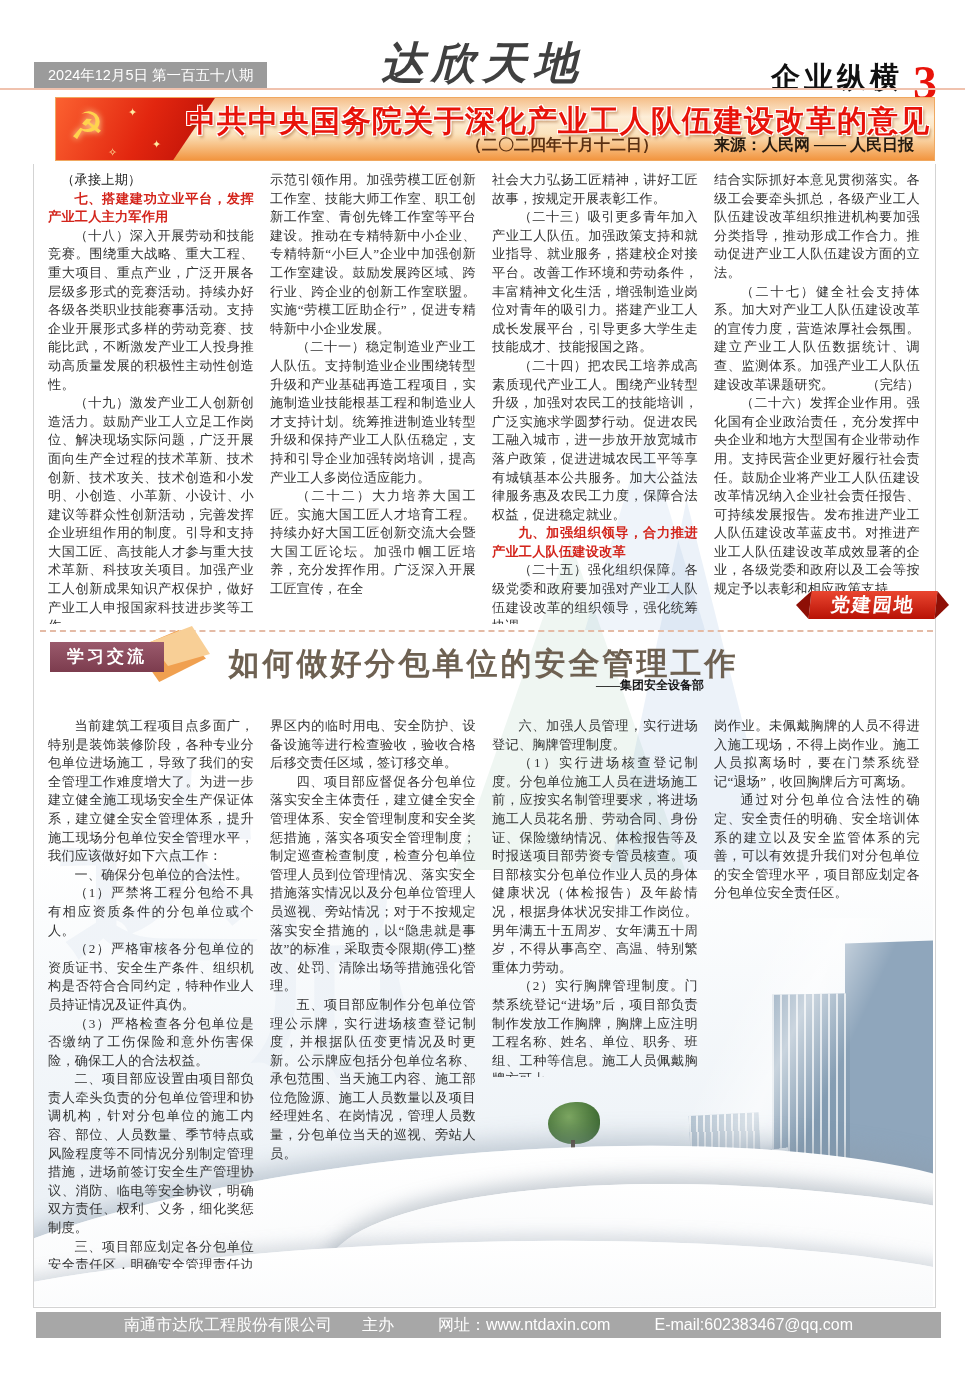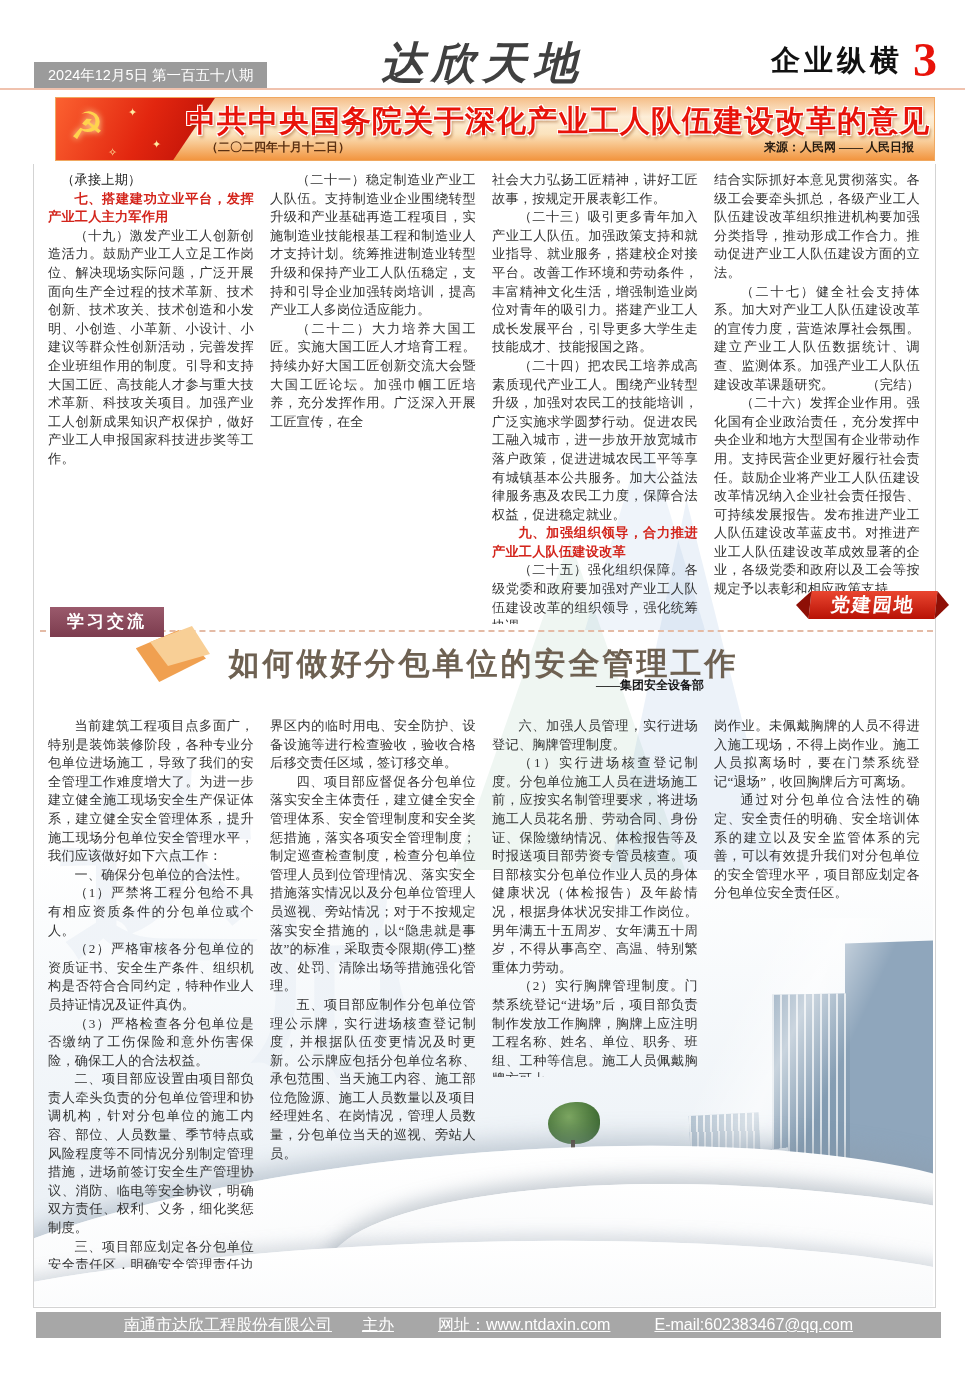--- a/index.html
+++ b/index.html
@@ -5,39 +5,39 @@
   html,body{margin:0;padding:0;}
   body{width:965px;height:1393px;position:relative;background:#fff;overflow:hidden;
        font-family:"Liberation Serif","DejaVu Serif",serif;}
   .abs{position:absolute;}
 
   
   .date-box{left:34px;top:62px;height:26px;line-height:26px;padding:0 14px;background:#9b9b9b;
             color:#fff;font-size:14.5px;font-family:"Liberation Sans","DejaVu Sans",sans-serif;}
   .masthead{left:0;right:0;top:34px;text-align:center;font-size:44px;font-weight:bold;font-style:italic;
             color:#404040;letter-spacing:7px;}
-  .section-box{right:28px;top:40px;display:flex;align-items:center;}
+  .section-box{right:28px;top:63px;display:flex;align-items:flex-start;}
   .section-title{font-size:29px;font-weight:bold;color:#111;letter-spacing:4px;line-height:1;}
   .page-number{font-size:48px;font-weight:bold;color:#e8130a;line-height:.85;margin-left:10px;}
   .header-rule{left:0;top:88px;width:965px;height:2px;background:#f0c2ae;}
 
   
   .banner{left:55px;top:97px;width:878px;height:62px;border:1px solid #f0a860;overflow:hidden;
           background:linear-gradient(180deg,#f5bf8a 0%,#fdeed8 30%,#fbe3bd 58%,#f2953f 100%);}
   .flag{left:-12px;top:-6px;width:175px;height:78px;
         background:linear-gradient(115deg,#ff6a35 0%,#e2260f 55%,#b40b05 100%);
         clip-path:polygon(0 0,100% 0,70% 100%,0 100%);}
   .emblem{left:14px;top:6px;font-size:38px;color:#ffd34d;text-shadow:0 0 6px #fff3b0;}
   .spark{color:#ffe9a0;font-size:11px;}
   .sp1{left:72px;top:8px;} .sp2{left:96px;top:40px;} .sp3{left:52px;top:48px;}
   .banner-title{left:130px;right:8px;top:3px;text-align:center;font-size:30px;font-weight:bold;color:#e8130a;
         letter-spacing:1px;white-space:nowrap;
         text-shadow:-1px -1px 0 #fff,1px -1px 0 #fff,-1px 1px 0 #fff,1px 1px 0 #fff,2px 3px 3px rgba(140,60,0,.45);}
-  .banner-sub{left:150px;right:20px;bottom:4px;display:flex;justify-content:space-between;gap:56px;
-        font-size:12px;font-weight:bold;white-space:nowrap;}
+  .banner-sub{left:150px;right:20px;bottom:4px;display:flex;justify-content:flex-end;gap:56px;
+        font-size:16px;font-weight:bold;white-space:nowrap;}
   .banner-date{color:#5a3012;}
   .banner-source{color:#241a10;}
 
   
   .frame{left:33px;top:164px;width:901px;height:1143px;border:1px solid #d3d3d3;border-top:none;}
   .wm-tri{z-index:0;}
   .wm-t1{left:455px;top:540px;width:230px;height:330px;background:rgba(120,185,150,.12);
          clip-path:polygon(50% 0,100% 100%,0 100%);}
   .wm-t2{left:610px;top:500px;width:170px;height:370px;background:rgba(95,150,205,.12);
          clip-path:polygon(45% 0,100% 100%,0 100%);}
@@ -68,21 +68,21 @@
   .ribbon:after{content:"";position:absolute;right:-13px;top:0;border-style:solid;
           border-width:14px 0 14px 13px;border-color:transparent transparent transparent #8e0f06;}
 
   .dashed{left:40px;top:630px;width:893px;border-top:2px dashed #e4bba6;z-index:1;}
 
   
   .fold1{left:128px;top:630px;width:78px;height:52px;background:#f0a050;
          clip-path:polygon(10% 35%,65% 0,100% 55%,40% 100%);z-index:2;}
   .fold2{left:150px;top:626px;width:60px;height:40px;background:#f8cf96;
          clip-path:polygon(0 40%,70% 0,100% 70%,30% 100%);z-index:2;}
-  .study-badge{left:50px;top:607px;width:114px;height:30px;z-index:3;
+  .study-badge{left:50px;top:642px;width:114px;height:30px;z-index:3;
          background:linear-gradient(180deg,#9a5a6c,#7c3c4e);color:#fff;font-size:17px;font-weight:bold;
          text-align:center;line-height:30px;letter-spacing:3px;
          font-family:"Liberation Sans","DejaVu Sans",sans-serif;}
   .art2-title{left:33px;width:901px;top:643px;text-align:center;font-size:31px;font-weight:bold;
          color:#6e6152;letter-spacing:3px;z-index:2;}
   .art2-byline{left:500px;width:300px;top:677px;text-align:center;font-size:12px;font-weight:bold;
          color:#161616;z-index:2;}
 
   
   .photo{left:34px;top:858px;width:899px;height:448px;overflow:hidden;z-index:1;}
@@ -110,21 +110,21 @@
   .w1{left:-140px;top:296px;width:1150px;height:280px;transform:rotate(-5deg);
       box-shadow:0 -10px 22px rgba(140,155,170,.45);}
   .w2{left:290px;top:330px;width:900px;height:230px;transform:rotate(4deg);
       box-shadow:0 -8px 18px rgba(120,135,150,.40);}
   .w3{left:-220px;top:385px;width:1250px;height:210px;transform:rotate(-2deg);
       box-shadow:0 -6px 16px rgba(150,160,175,.35);}
 
   
   .footer-bar{left:36px;top:1312px;width:905px;height:26px;background:#a7a7a7;z-index:4;
       display:flex;justify-content:center;align-items:center;gap:44px;color:#fff;font-size:16px;
-      font-family:"Liberation Sans","DejaVu Sans",sans-serif;white-space:nowrap;text-decoration:underline;}
+      font-family:"Liberation Sans","DejaVu Sans",sans-serif;white-space:nowrap;}
   .footer-bar span{display:inline-block;}
   .gap-s{margin-left:-14px;}
 </style>
 </head>
 <body>
 
 <div class="abs date-box">2024年12月5日 第一百五十八期</div>
 <div class="abs masthead">达欣天地</div>
 <div class="abs section-box">
   <span class="section-title">企业纵横</span>
@@ -148,23 +148,25 @@
 <div class="abs frame"></div>
 <div class="abs wm-tri wm-t1"></div>
 <div class="abs wm-tri wm-t2"></div>
 <div class="abs wm-tri wm-t3"></div>
 <div class="abs wm-char wm-c1">达</div>
 <div class="abs wm-char wm-c2">欣</div>
 
 <div class="abs col a1 c1">
     <p class="note">（承接上期）</p>
     <p class="h">七、搭建建功立业平台，发挥产业工人主力军作用</p>
+    <p class="p">（十八）深入开展劳动和技能竞赛。围绕重大战略、重大工程、重大项目、重点产业，广泛开展各层级多形式的竞赛活动。持续办好各级各类职业技能赛事活动。支持企业开展形式多样的劳动竞赛、技能比武，不断激发产业工人投身推动高质量发展的积极性主动性创造性。</p>
     <p class="p">（十九）激发产业工人创新创造活力。鼓励产业工人立足工作岗位、解决现场实际问题，广泛开展面向生产全过程的技术革新、技术创新、技术攻关、技术创造和小发明、小创造、小革新、小设计、小建议等群众性创新活动，完善发挥企业班组作用的制度。引导和支持大国工匠、高技能人才参与重大技术革新、科技攻关项目。加强产业工人创新成果知识产权保护，做好产业工人申报国家科技进步奖等工作。</p>
   </div>
 <div class="abs col a1 c2">
+    <p class="pc">示范引领作用。加强劳模工匠创新工作室、技能大师工作室、职工创新工作室、青创先锋工作室等平台建设。推动在专精特新中小企业、专精特新“小巨人”企业中加强创新工作室建设。鼓励发展跨区域、跨行业、跨企业的创新工作室联盟。实施“劳模工匠助企行”，促进专精特新中小企业发展。</p>
     <p class="p">（二十一）稳定制造业产业工人队伍。支持制造业企业围绕转型升级和产业基础再造工程项目，实施制造业技能根基工程和制造业人才支持计划。统筹推进制造业转型升级和保持产业工人队伍稳定，支持和引导企业加强转岗培训，提高产业工人多岗位适应能力。</p>
     <p class="p">（二十二）大力培养大国工匠。实施大国工匠人才培育工程。持续办好大国工匠创新交流大会暨大国工匠论坛。加强巾帼工匠培养，充分发挥作用。广泛深入开展工匠宣传，在全</p>
   </div>
 <div class="abs col a1 c3">
     <p class="pc">社会大力弘扬工匠精神，讲好工匠故事，按规定开展表彰工作。</p>
     <p class="p">（二十三）吸引更多青年加入产业工人队伍。加强政策支持和就业指导、就业服务，搭建校企对接平台。改善工作环境和劳动条件，丰富精神文化生活，增强制造业岗位对青年的吸引力。搭建产业工人成长发展平台，引导更多大学生走技能成才、技能报国之路。</p>
     <p class="p">（二十四）把农民工培养成高素质现代产业工人。围绕产业转型升级，加强对农民工的技能培训，广泛实施求学圆梦行动。促进农民工融入城市，进一步放开放宽城市落户政策，促进进城农民工平等享有城镇基本公共服务。加大公益法律服务惠及农民工力度，保障合法权益，促进稳定就业。</p>
     <p class="h">九、加强组织领导，合力推进产业工人队伍建设改革</p>
     <p class="p">（二十五）强化组织保障。各级党委和政府要加强对产业工人队伍建设改革的组织领导，强化统筹协调，</p>
   </div>

